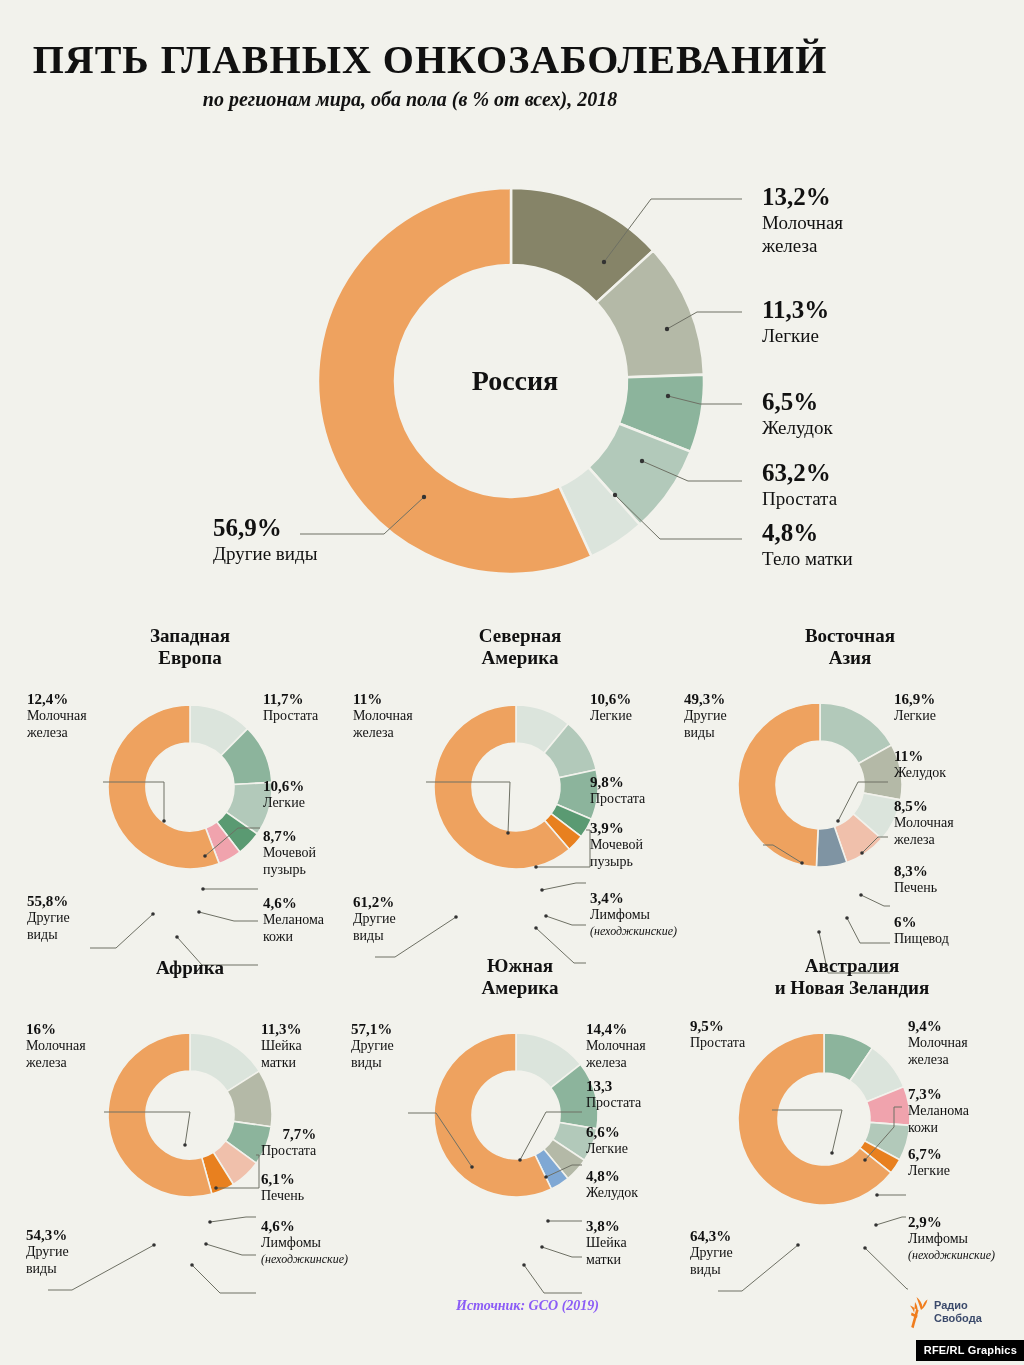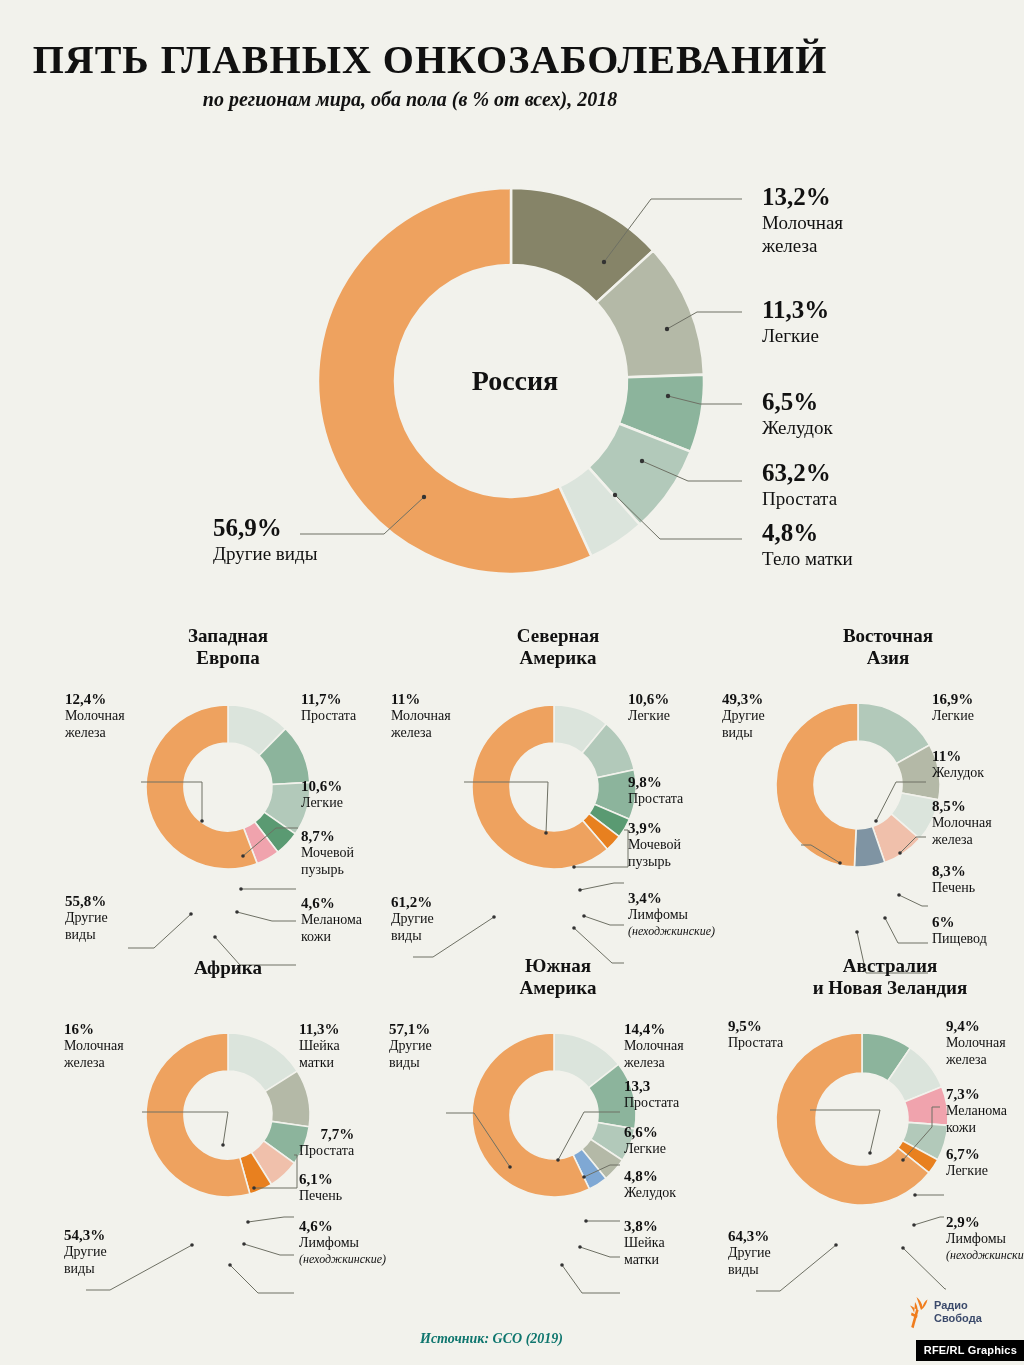--- a/index.html
+++ b/index.html
@@ -31,37 +31,37 @@
   .main-center{
     position:absolute;left:4px;top:0;width:386px;height:386px;
     display:flex;align-items:center;justify-content:center;
     font-weight:bold;font-size:28px;
   }
   .main-label{position:absolute;font-family:"Liberation Serif",serif;}
   .main-label .pct{font-weight:bold;font-size:25px;display:block;line-height:1.15;}
   .main-label .nm{font-size:19px;display:block;line-height:1.2;}
 
   
-  .small{position:absolute;width:340px;height:330px;margin-left:38px;}
+  .small{position:absolute;width:340px;height:330px;}
   .small-title{
     position:absolute;left:0;top:0;width:340px;text-align:center;
     font-weight:bold;font-size:19px;line-height:1.18;
   }
   .small-donut{position:absolute;}
   .slabel{position:absolute;font-family:"Liberation Serif",serif;}
   .slabel .pct{font-weight:bold;font-size:15px;display:block;line-height:1.2;}
   .slabel .nm{font-size:14px;display:block;line-height:1.2;}
   .slabel .sub{font-size:12px;font-style:italic;display:block;line-height:1.2;}
   .slabel.r{text-align:left;}
   .slabel.l{text-align:left;}
 
   
   .source{
-    position:absolute;left:420px;top:1298px;
-    font-style:italic;font-weight:bold;font-size:14px;color:#0f766e;margin-top:33px;
+    position:absolute;left:456px;top:1298px;
+    font-style:italic;font-weight:bold;font-size:14px;color:#8b5cf6;
   }
   .logo{position:absolute;left:903px;top:1295px;display:flex;align-items:center;gap:5px;}
   .logo-text{
     font-family:"Liberation Sans",sans-serif;font-size:11px;line-height:1.22;
     color:#3b4a6b;font-weight:bold;
   }
   .badge{
     position:absolute;right:0;top:1340px;
     background:#000;color:#fff;
     font-family:"Liberation Sans",sans-serif;font-weight:bold;font-size:11px;

